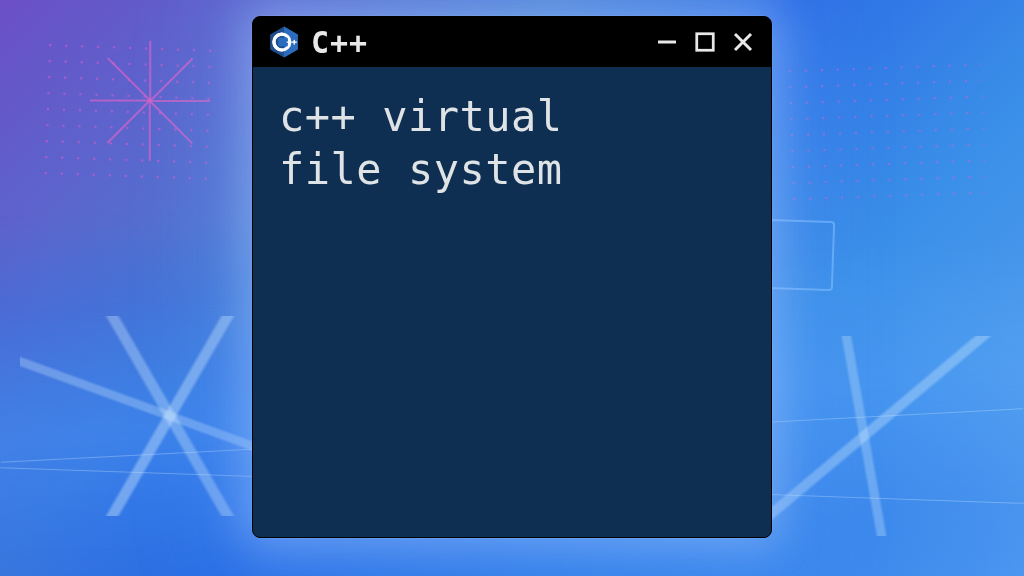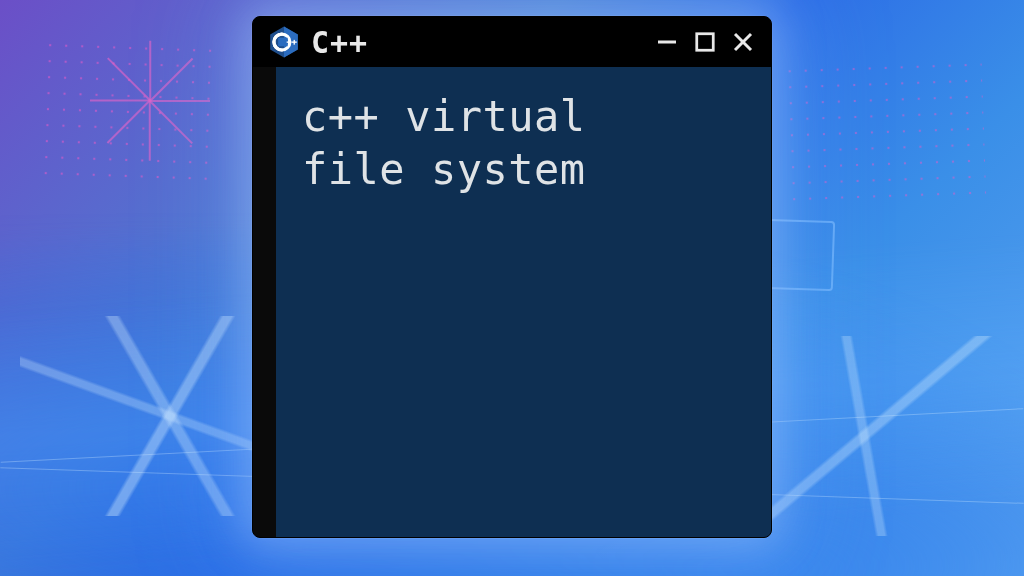--- a/index.html
+++ b/index.html
@@ -140,21 +140,20 @@
     .ctl {
       width: 28px; height: 28px; display: flex; align-items: center; justify-content: center;
       color: #e8e8e8;
       cursor: pointer;
     }
     .ctl svg { display:block; }
     .term-body {
       background: #0e2f52;
       padding: 24px 26px 26px 26px;
       min-height: 470px;
-      margin-left: 23px;
     }
     .term-text {
       color: #dfe3e6;
       font-family: "DejaVu Sans Mono","Menlo","Consolas",monospace;
       font-size: 42px;
       line-height: 1.25;
       white-space: pre-line;
       letter-spacing: 0.5px;
     }
     .cpp-logo {

